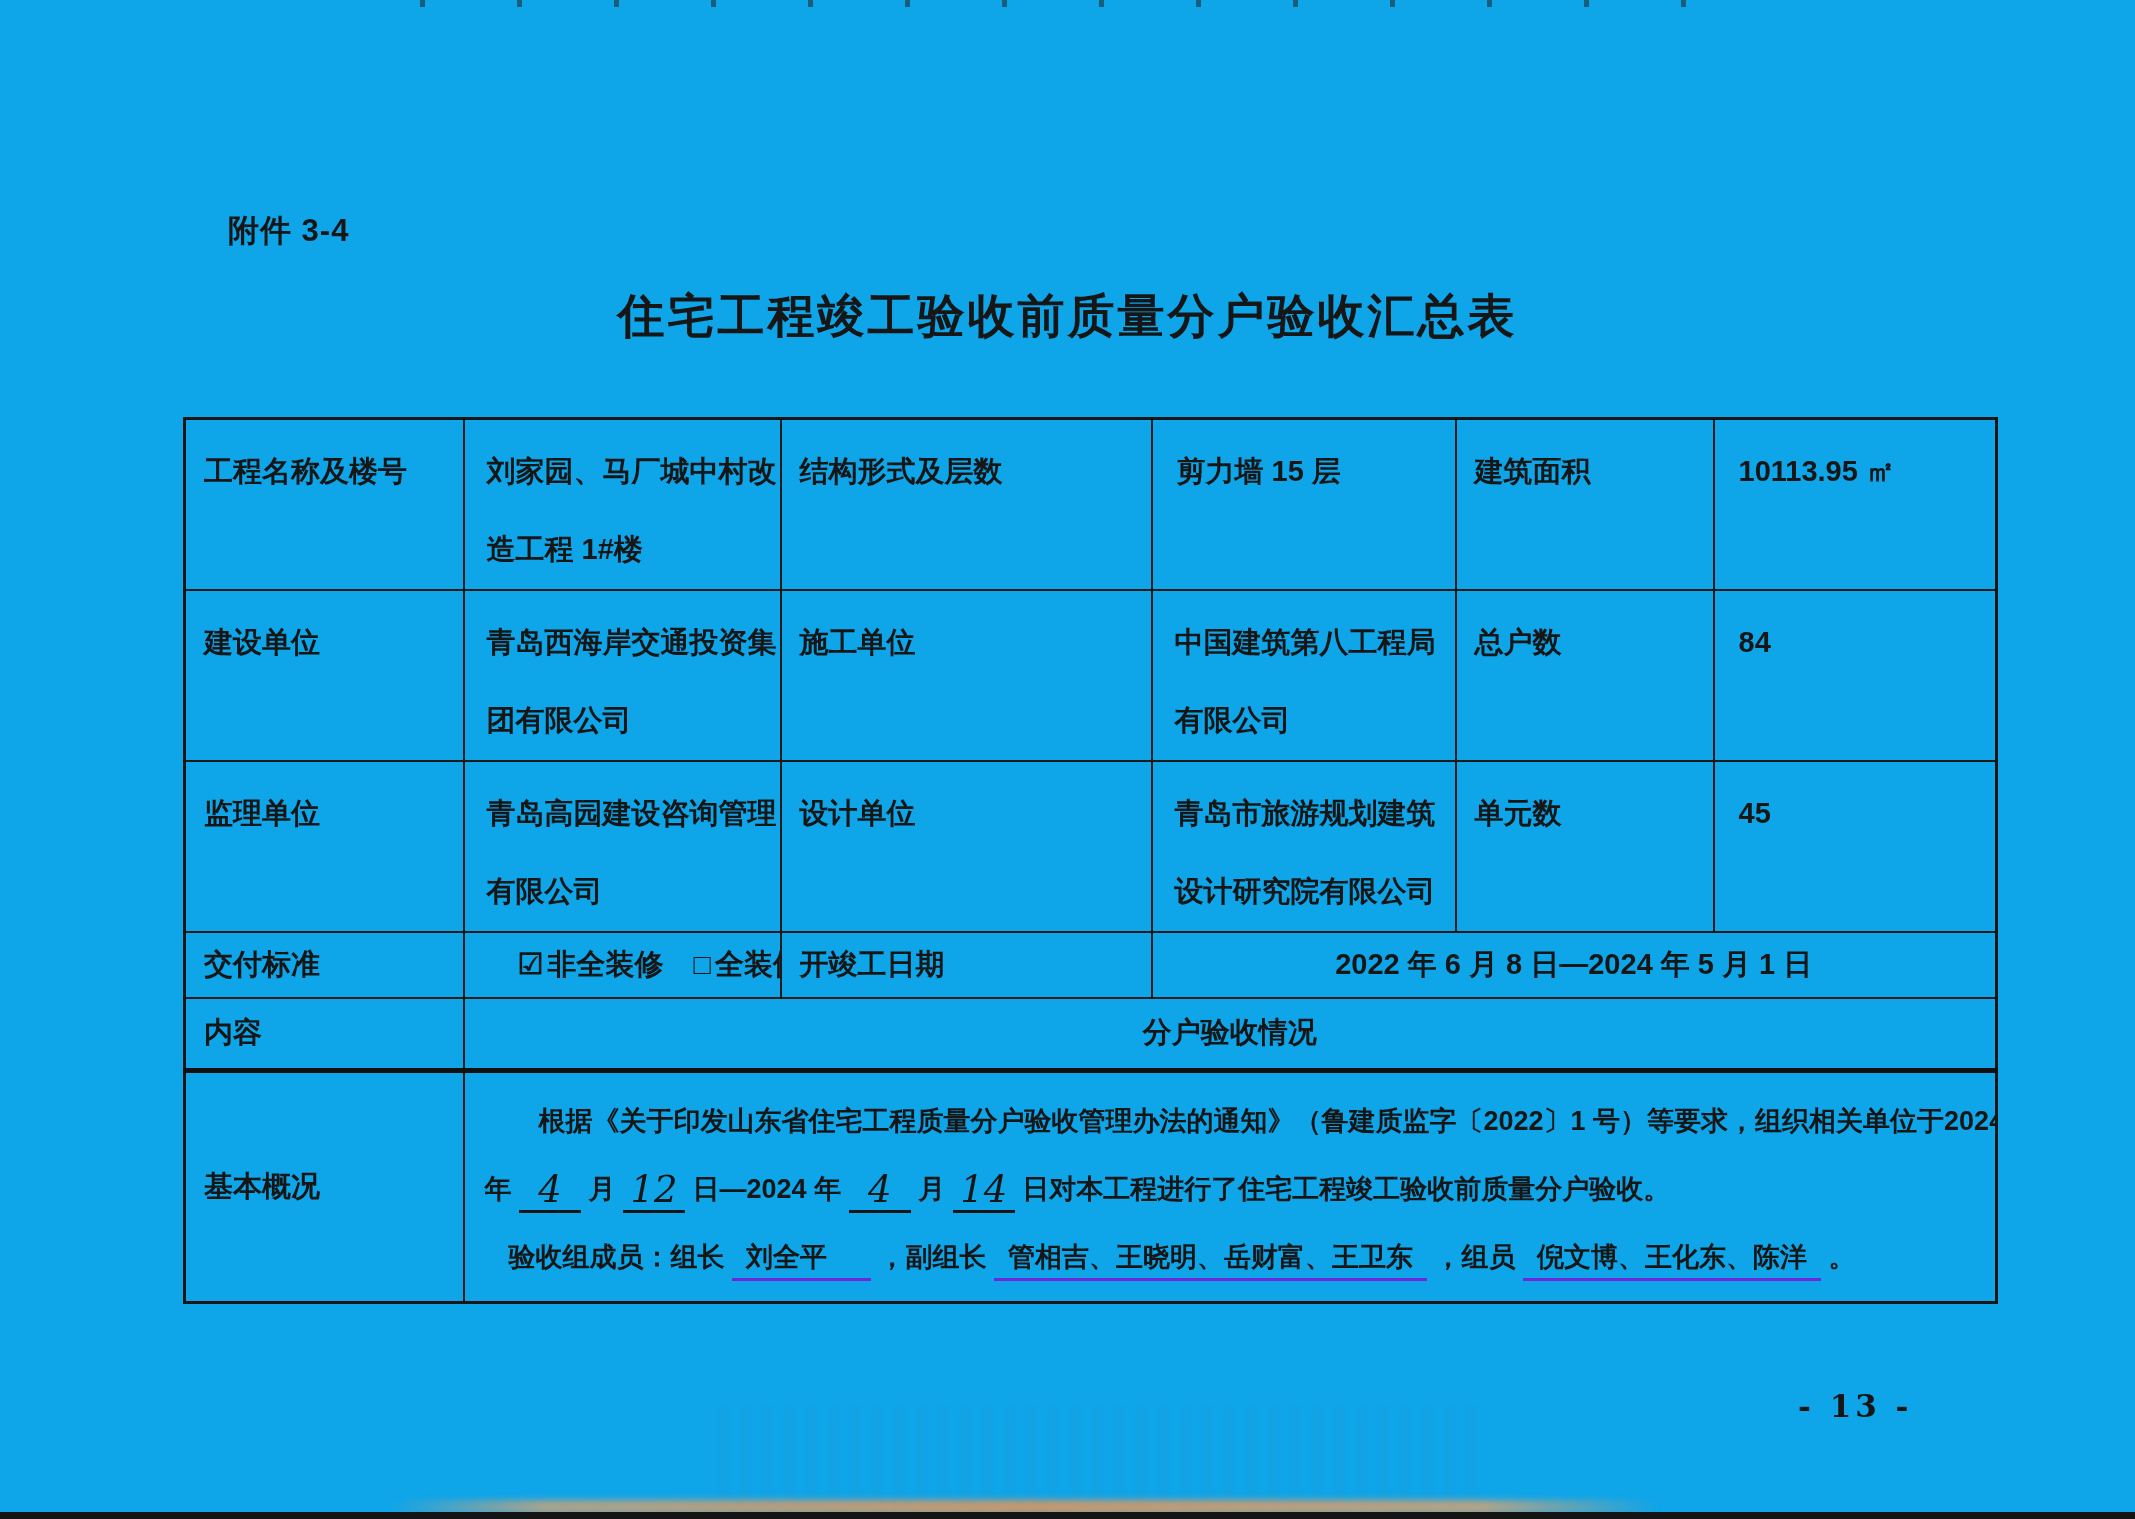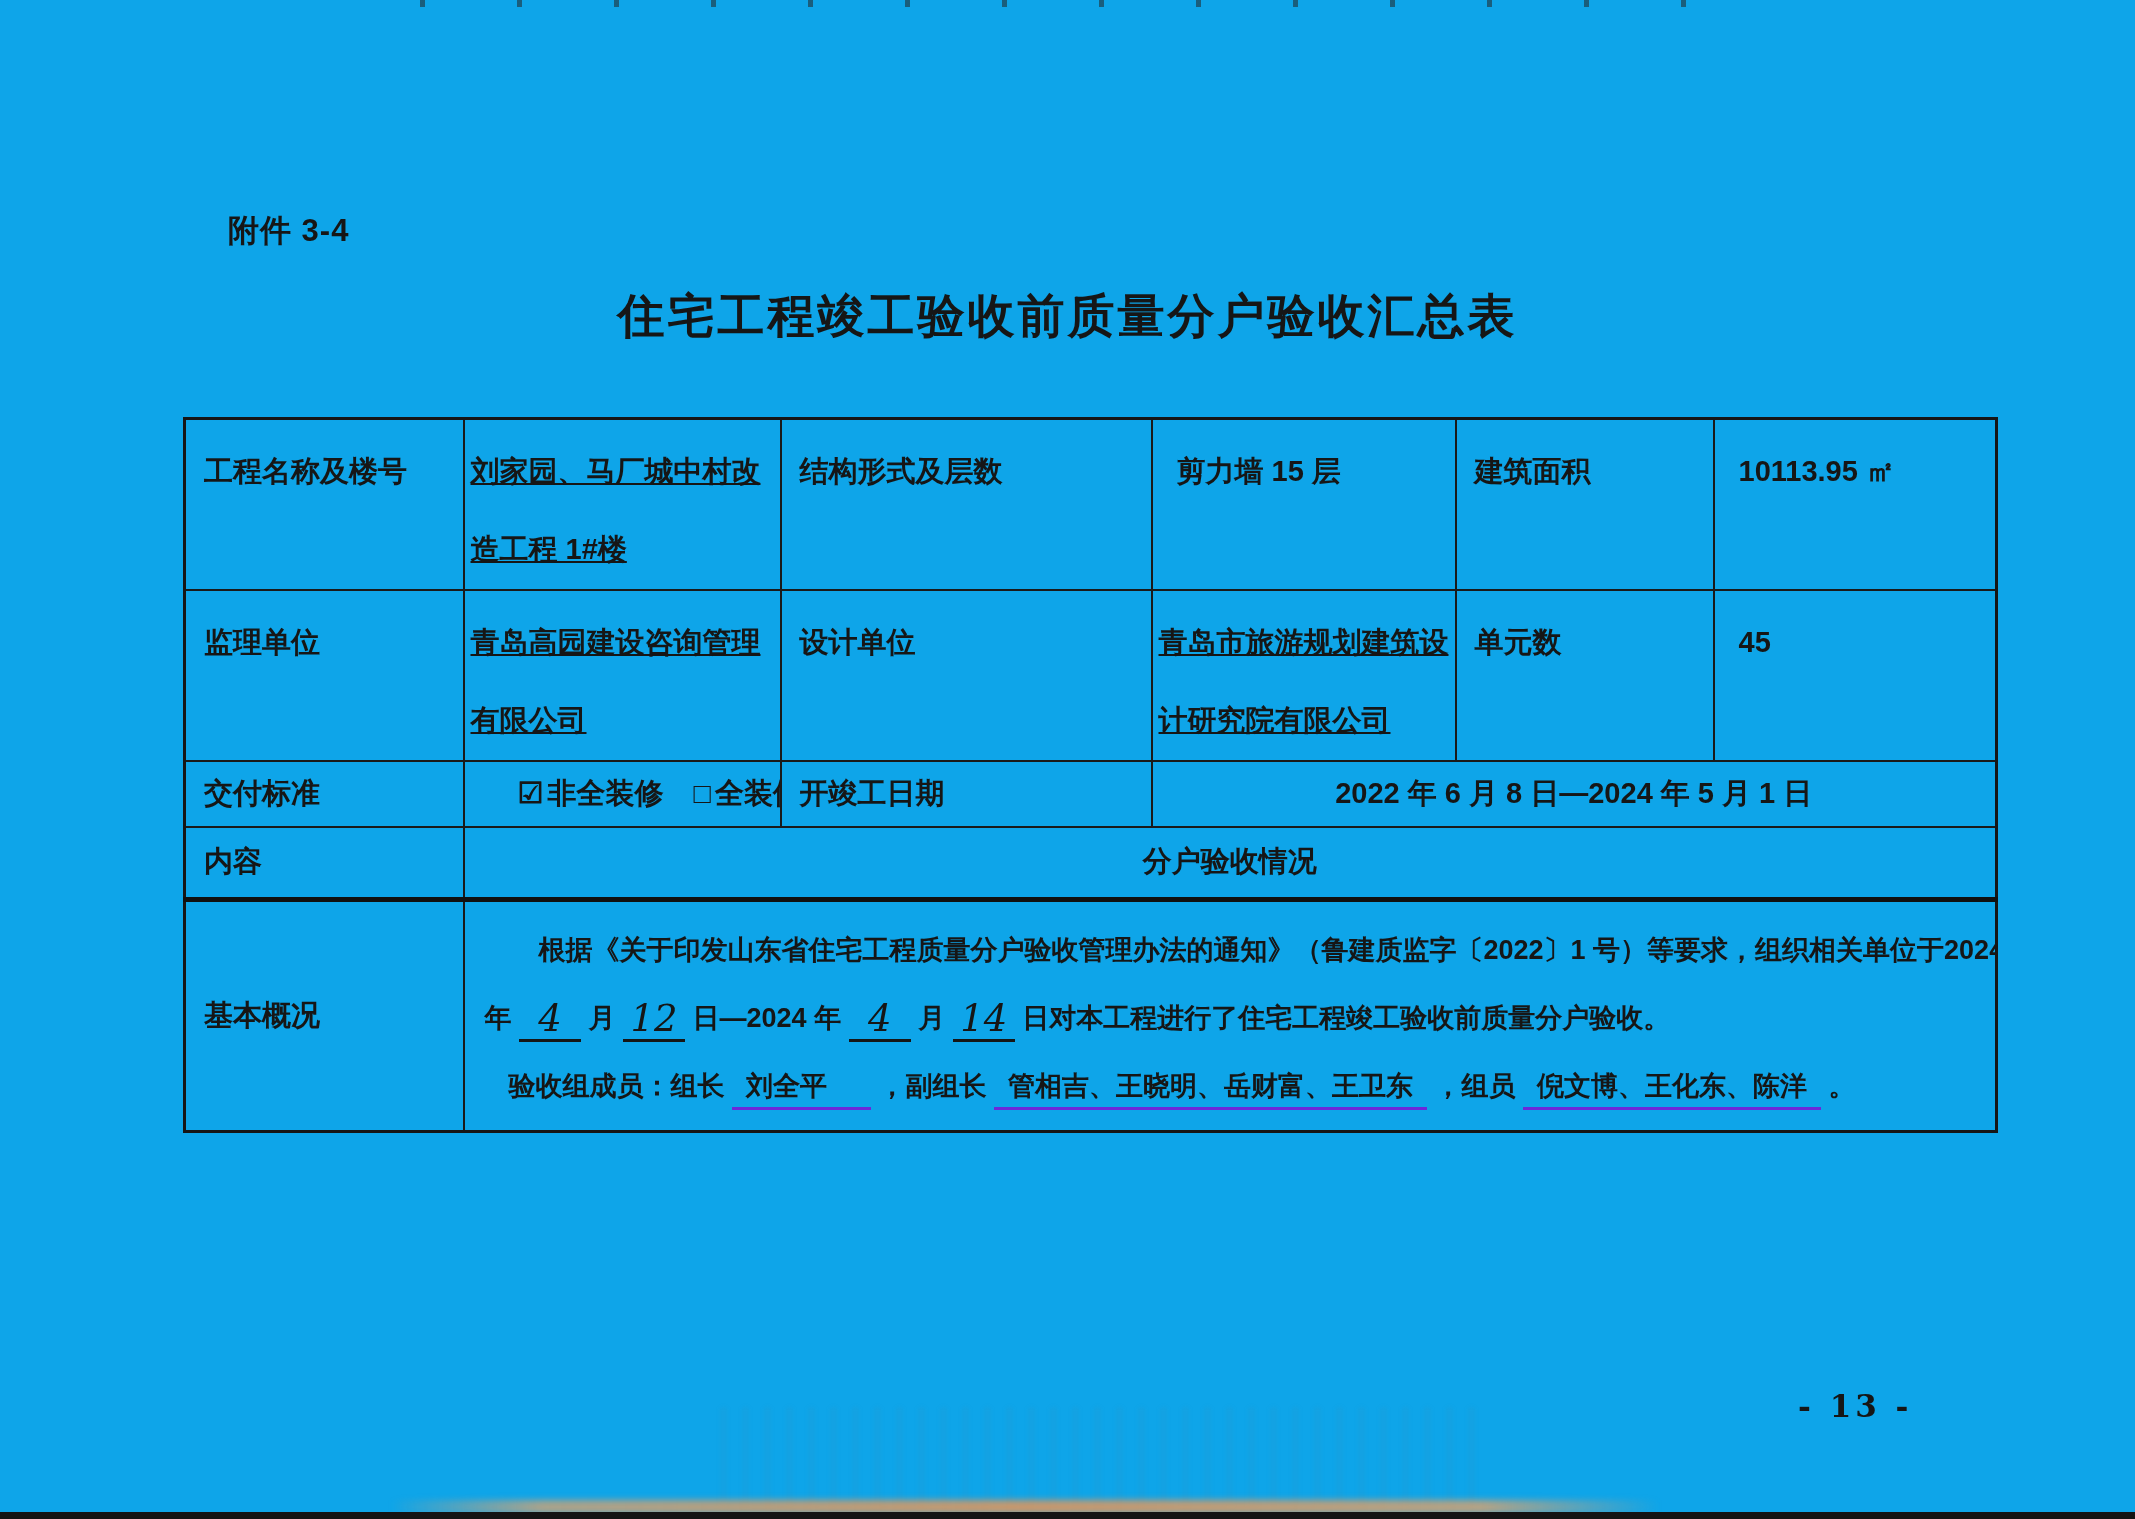--- a/index.html
+++ b/index.html
@@ -28,21 +28,21 @@
   }
   table.summary td{
     border:2px solid #1a1a1a;
     font-weight:700;font-size:29px;
     overflow:hidden;
   }
   tr.r1{height:148px;} tr.r2{height:146px;} tr.r3{height:152px;}
   tr.r4{height:66px;}  tr.r5{height:72px;}  tr.r6{height:217px;}
   .top3 td{vertical-align:top;padding-top:12px;line-height:78px;}
   td.lbl{padding-left:18px;margin-left:48px;}
-  td.val-wrap{padding-left:6px;padding-right:2px;font-size:28px;text-decoration:underline;}
+  td.val-wrap{padding-left:22px;padding-right:2px;font-size:28px;}
   td.val-pad{padding-left:24px;font-size:28px;border-radius:6px;}
   tr.r4 td, tr.r5 td{vertical-align:middle;}
   td.chk-cell{padding-left:53px;font-size:28px;white-space:nowrap;margin-left:14px;}
   .chk{font-size:29px;margin-right:4px;}
   .chk-opt2{margin-left:30px;}
   td.center-cell{text-align:center;}
   tr.r6 td{border-top:5px solid #101010;vertical-align:middle;}
   td.overview-cell{padding:6px 18px 10px 20px;vertical-align:top;}
   .pline{line-height:68px;white-space:nowrap;font-size:27px;font-weight:700;}
   .p1{text-indent:54px;margin-top:8px;}
@@ -104,20 +104,28 @@
       <tbody>
           <tr class="r1 top3">
         <td class="lbl">工程名称及楼号</td>
         <td class="val-wrap">刘家园、马厂城中村改造工程 1#楼</td>
         <td class="lbl">结构形式及层数</td>
         <td class="val-pad">剪力墙 15 层</td>
         <td class="lbl">建筑面积</td>
         <td class="val-pad">10113.95 ㎡</td>
       </tr>
 
+      <tr class="r2 top3">
+        <td class="lbl">建设单位</td>
+        <td class="val-wrap">青岛西海岸交通投资集团有限公司</td>
+        <td class="lbl">施工单位</td>
+        <td class="val-wrap">中国建筑第八工程局有限公司</td>
+        <td class="lbl">总户数</td>
+        <td class="val-pad">84</td>
+      </tr>
 
       <tr class="r3 top3">
         <td class="lbl">监理单位</td>
         <td class="val-wrap">青岛高园建设咨询管理有限公司</td>
         <td class="lbl">设计单位</td>
         <td class="val-wrap">青岛市旅游规划建筑设计研究院有限公司</td>
         <td class="lbl">单元数</td>
         <td class="val-pad">45</td>
       </tr>
 

